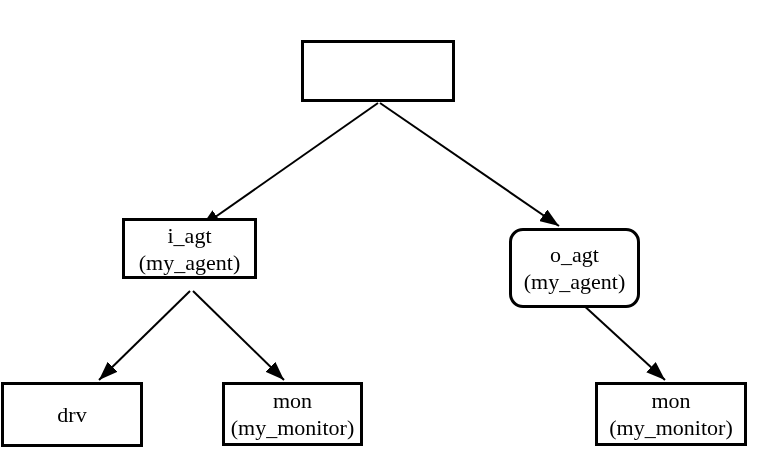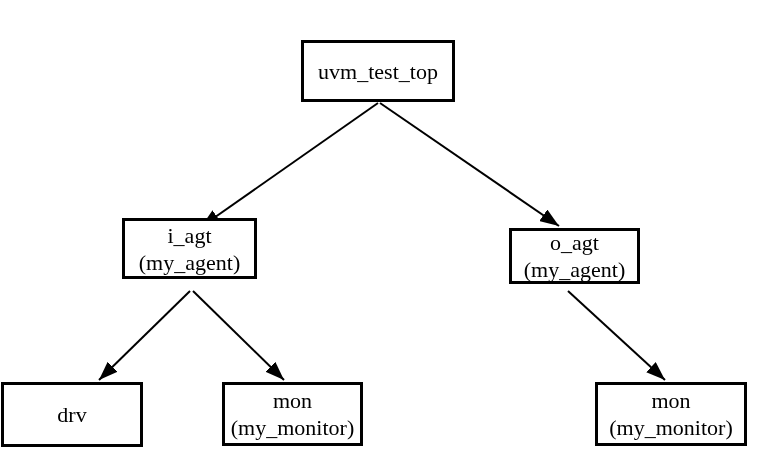--- a/index.html
+++ b/index.html
@@ -37,21 +37,21 @@
     align-items: center;
     justify-content: center;
     text-align: center;
     color: #000000;
     font-size: 22px;
     line-height: 27px;
     white-space: nowrap;
   }
   .node-top   { left: 301px; top: 40px;  width: 154px; height: 62px; }
   .node-i-agt { left: 122px; top: 218px; width: 135px; height: 61px; justify-content: center; }
-  .node-o-agt { left: 509px; top: 228px; width: 131px; height: 56px; }
+  .node-o-agt { left: 509px; top: 228px; width: 131px; height: 80px; border-radius: 14px; }
   .node-drv   { left: 1px;  top: 382px; width: 142px; height: 65px; }
   .node-mon-i { left: 222px; top: 382px; width: 141px; height: 64px; }
   .node-mon-o { left: 595px; top: 382px; width: 152px; height: 64px; }
 </style>
 </head>
 <body>
 
 <div class="canvas">
 
   <svg class="edges-layer" width="768" height="455" viewBox="0 0 768 455" xmlns="http://www.w3.org/2000/svg">
@@ -61,21 +61,20 @@
       </marker>
     </defs>
     <line class="edge" x1="378" y1="103" x2="201" y2="227" marker-end="url(#arrowhead)"></line>
     <line class="edge" x1="380" y1="103" x2="559" y2="226" marker-end="url(#arrowhead)"></line>
     <line class="edge" x1="190" y1="291" x2="99" y2="380" marker-end="url(#arrowhead)"></line>
     <line class="edge" x1="193" y1="291" x2="284" y2="380" marker-end="url(#arrowhead)"></line>
     <line class="edge" x1="568" y1="291" x2="665" y2="380" marker-end="url(#arrowhead)"></line>
   </svg>
 
   <div class="node node-top">
-    <div>uvm_test_top</div>
   </div>
 
   <div class="node node-i-agt">
     <div>i_agt</div>
     <div>(my_agent)</div>
   </div>
 
   <div class="node node-o-agt">
     <div>o_agt</div>
     <div>(my_agent)</div>

